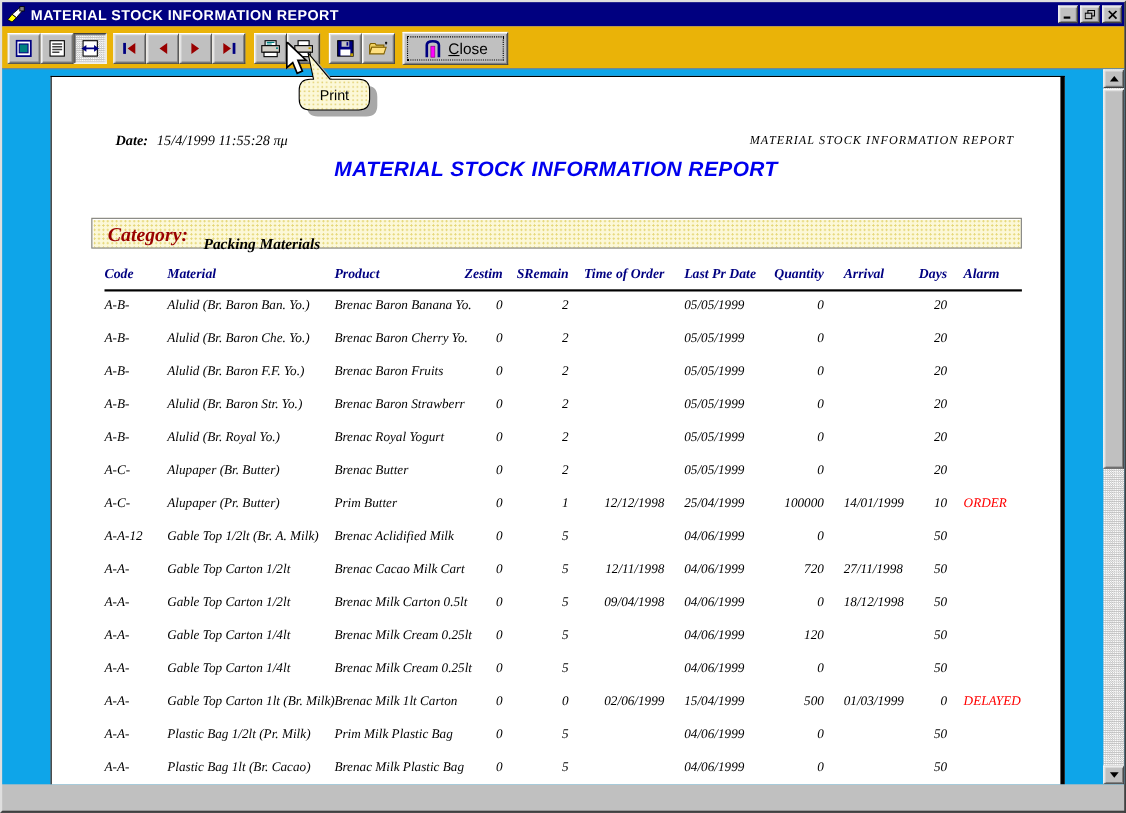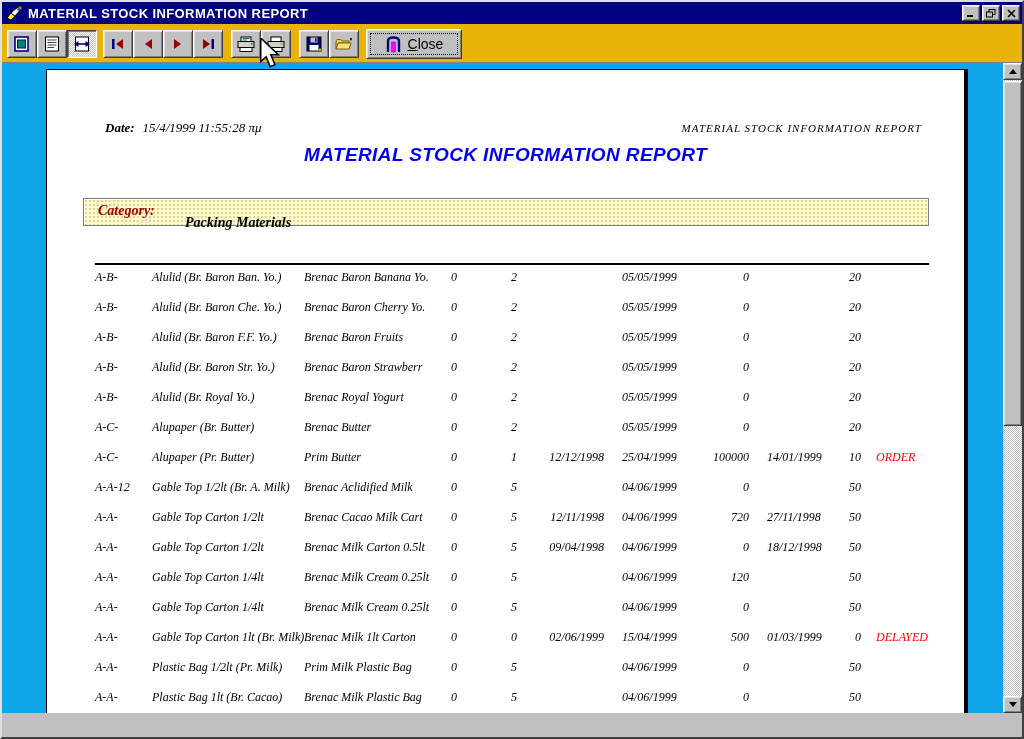--- a/index.html
+++ b/index.html
@@ -46,21 +46,21 @@
   .date-row .val{margin-left:8px;}
   .hdr-right{position:absolute;right:42px;top:52px;font-family:"Liberation Serif",serif;
              font-size:11px;letter-spacing:1px;color:#000;}
   .main-title{position:absolute;left:0;right:0;top:74px;text-align:center;color:#0000ee;
               font-weight:bold;font-size:19px;letter-spacing:.4px;font-family:"Liberation Sans",sans-serif;}
 
   .category{position:absolute;left:36px;top:128px;width:846px;height:28px;
             background-color:#fcf8d8;
             background-image:radial-gradient(circle,#e6d87a .8px,transparent 1px);
             background-size:4px 4px;border:1px solid #808080;box-shadow:inset 1px 1px 0 #fff;}
-  .category .clbl{position:absolute;left:14px;top:4px;color:#990000;font-weight:bold;font-size:14px;
+  .category .clbl{position:absolute;left:14px;top:4px;color:#990000;font-weight:bold;font-size:18px;
                   font-family:"Liberation Serif",serif;}
   .category .cval{position:absolute;left:101px;top:4px;color:#000;font-weight:bold;font-size:14px;
                   font-family:"Liberation Serif",serif;margin-top:12px;}
 
   .thead{position:absolute;left:48px;top:172px;width:834px;height:20px;}
   .divider{position:absolute;left:48px;top:193px;width:834px;height:2px;background:#000;}
   .tbody{position:absolute;left:48px;top:198px;width:834px;}
   .trow{position:relative;height:30px;}
   .cell{position:absolute;top:2px;white-space:nowrap;font-family:"Liberation Serif",serif;
         font-size:12px;color:#000;}
@@ -253,20 +253,33 @@
         <span class="lbl">Date:</span><span class="val">15/4/1999 11:55:28 πμ</span>
       </div>
       <div class="hdr-right">MATERIAL STOCK INFORMATION REPORT</div>
       <div class="main-title">MATERIAL STOCK INFORMATION REPORT</div>
 
       <div class="category">
         <span class="clbl">Category:</span>
         <span class="cval">Packing Materials</span>
       </div>
 
+      <div class="thead">
+          <span class="cell col-code">Code</span>
+          <span class="cell col-material">Material</span>
+          <span class="cell col-product">Product</span>
+          <span class="cell col-zestim">Zestim</span>
+          <span class="cell col-sremain">SRemain</span>
+          <span class="cell col-time">Time of Order</span>
+          <span class="cell col-lastpr">Last Pr Date</span>
+          <span class="cell col-qty">Quantity</span>
+          <span class="cell col-arrival">Arrival</span>
+          <span class="cell col-days">Days</span>
+          <span class="cell col-alarm">Alarm</span>
+        </div>
       <div class="divider"></div>
       <div class="tbody">
           <div class="trow">
             <span class="cell col-code">A-B-</span>
             <span class="cell col-material">Alulid (Br. Baron Ban. Yo.)</span>
             <span class="cell col-product">Brenac Baron Banana Yo.</span>
             <span class="cell col-zestim">0</span>
             <span class="cell col-sremain">2</span>
             <span class="cell col-time"></span>
             <span class="cell col-lastpr">05/05/1999</span>
@@ -465,20 +478,33 @@
           <span class="arr-up"></span>
         </button>
       <div class="thumb"></div>
       <button class="sbtn down">
           <span class="arr-dn"></span>
         </button>
     </div>
   </div>
 
 
+  <div class="balloon">
+    <svg width="100" height="72" viewBox="0 0 100 72">
+      <defs>
+        <pattern id="dots" width="4" height="4" patternUnits="userSpaceOnUse">
+          <rect width="4" height="4" fill="#fcf8d8"></rect>
+          <circle cx="1" cy="1" r="0.8" fill="#e2d070"></circle>
+        </pattern>
+      </defs>
+      <path d="M16,2 L36,26 L62,26 Q72,26 72,36 L72,44 Q72,54 62,54 L18,54 Q8,54 8,44 L8,36 Q8,26 18,26 L21,26 Z" transform="translate(7,6)" fill="#a8a8a8"></path>
+      <path d="M16,2 L36,26 L62,26 Q72,26 72,36 L72,44 Q72,54 62,54 L18,54 Q8,54 8,44 L8,36 Q8,26 18,26 L21,26 Z" fill="url(#dots)" stroke="#000" stroke-width="1"></path>
+      <text x="40" y="45" text-anchor="middle" font-family="Liberation Sans, sans-serif" font-size="13" fill="#000">Print</text>
+    </svg>
+  </div>
 
   <div class="cursor">
     <svg width="22" height="32" viewBox="0 0 13 19">
       <polygon points="1,0 1,14 4.2,11.2 6.6,17 9.4,15.8 7,10 11.5,10" fill="#fff" stroke="#000" stroke-width="0.9"></polygon>
     </svg>
   </div>
 
 </div>
 
 </body></html>

